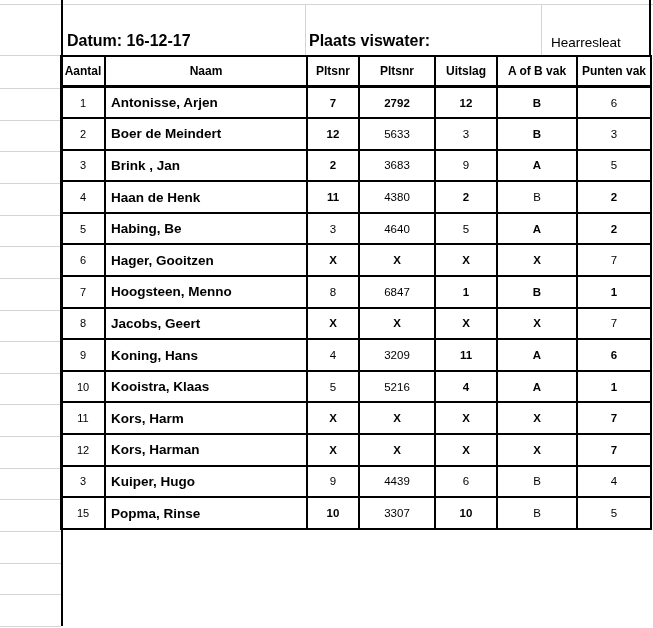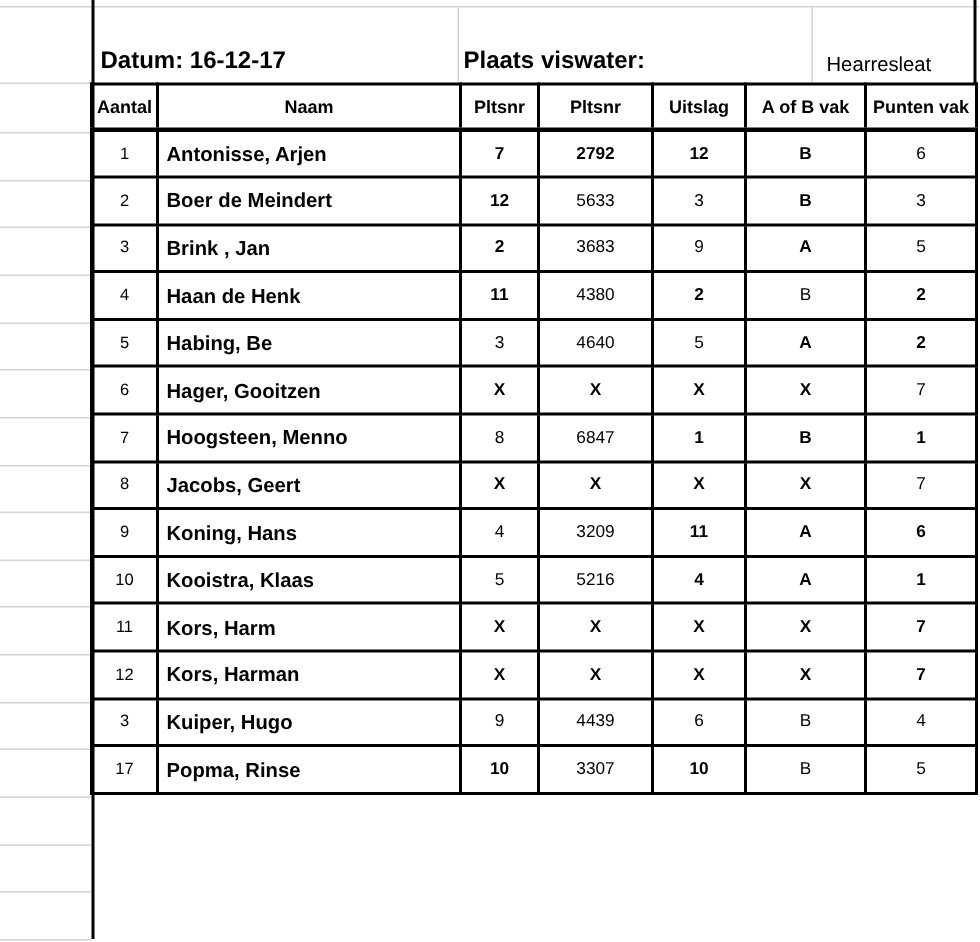--- a/index.html
+++ b/index.html
@@ -206,21 +206,21 @@
         <tr>
           <td class="nr">3</td>
           <td class="naam">Kuiper, Hugo</td>
           <td class="num">9</td>
           <td class="num">4439</td>
           <td class="num">6</td>
           <td class="num">B</td>
           <td class="num">4</td>
         </tr>
         <tr>
-          <td class="nr">17</td>
+          <td class="nr">15</td>
           <td class="naam">Popma, Rinse</td>
           <td class="num b">10</td>
           <td class="num">3307</td>
           <td class="num b">10</td>
           <td class="num">B</td>
           <td class="num">5</td>
         </tr>
       </tbody>
   </table>
 </div>

